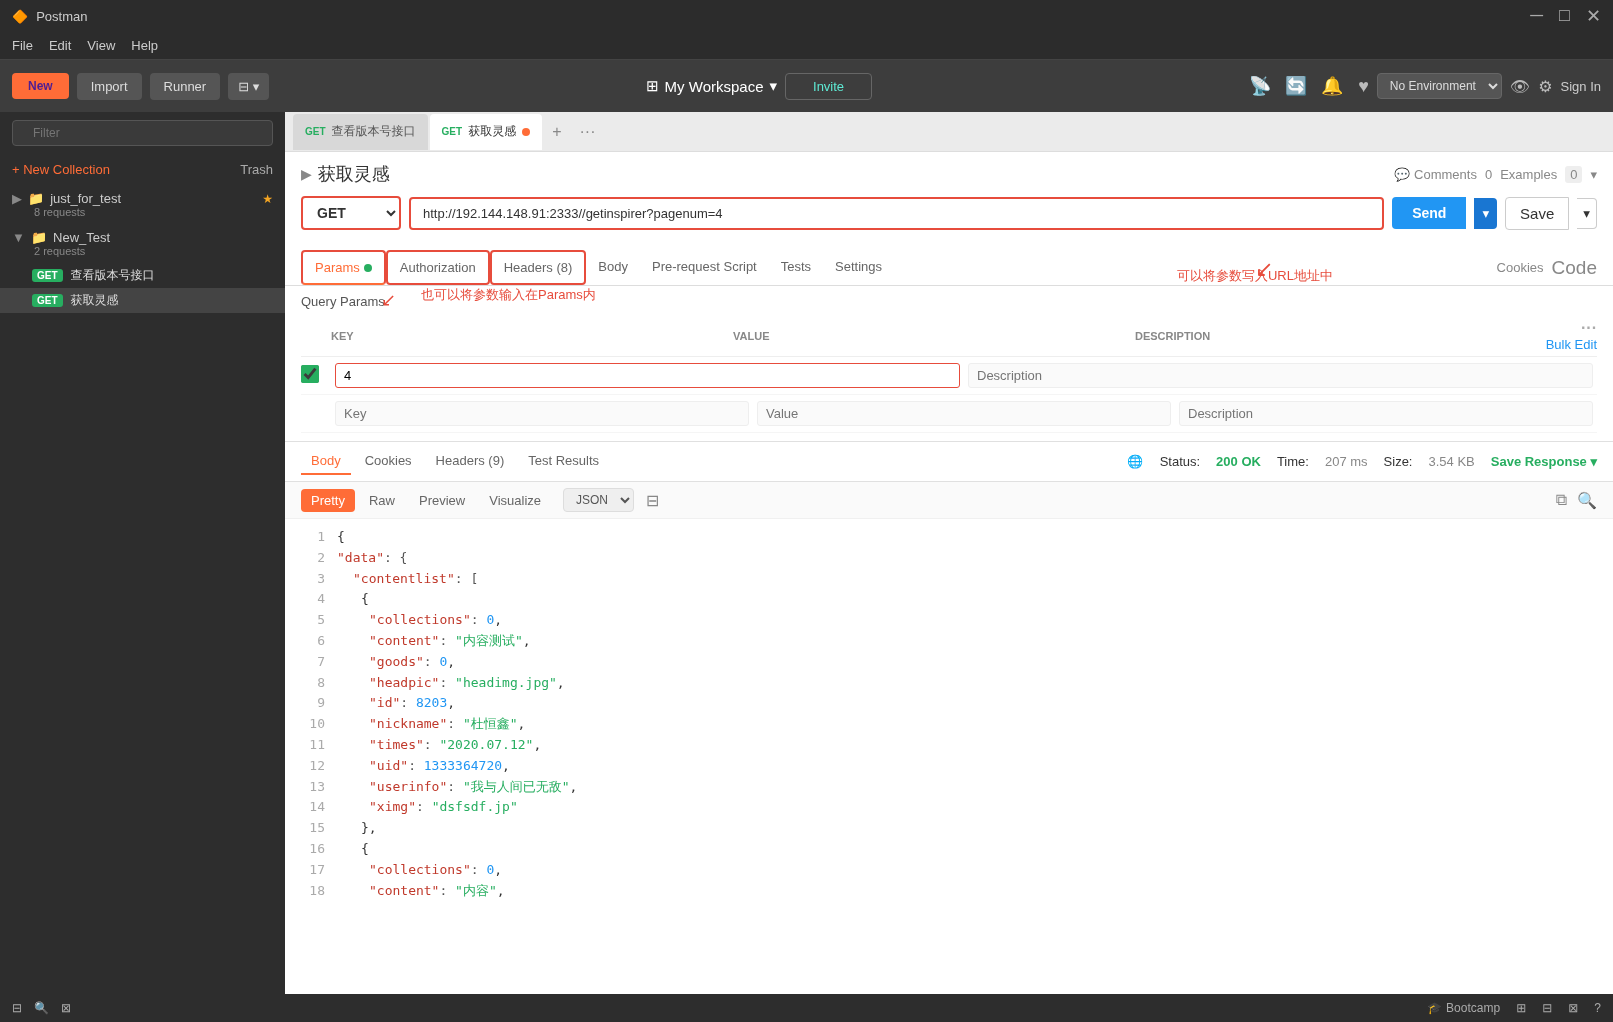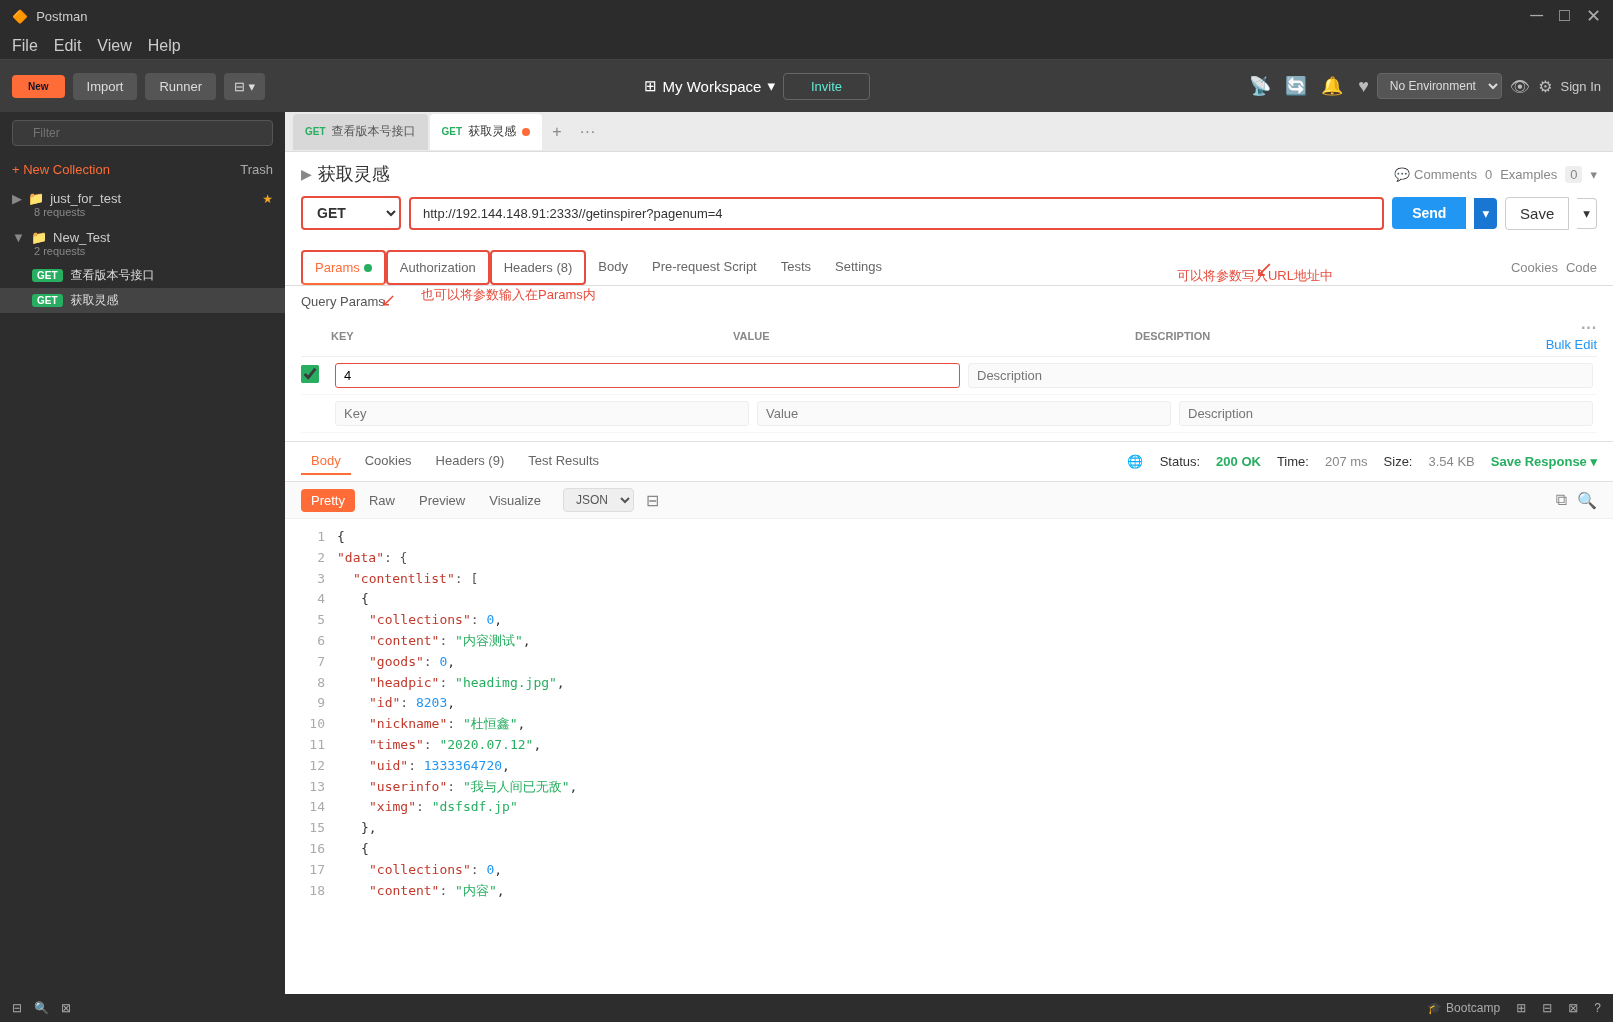--- a/index.html
+++ b/index.html
@@ -21,46 +21,46 @@
     .title-bar-controls { display: flex; gap: 16px; font-size: 18px; color: #aaa; }
 
     
     .menu-bar {
       background: #2c2c2c;
       color: #ccc;
       display: flex;
       align-items: center;
       padding: 0 12px;
       height: 28px;
-      font-size: 16px;
+      font-size: 13px;
       gap: 16px;
       border-bottom: 1px solid #444;
     }
 
     
     .toolbar {
       background: #3d3d3d;
       display: flex;
       align-items: center;
       padding: 6px 12px;
       height: 52px;
       gap: 8px;
       justify-content: space-between;
     }
     .toolbar-left { display: flex; align-items: center; gap: 8px; }
     .toolbar-center { display: flex; align-items: center; gap: 8px; }
     .toolbar-right { display: flex; align-items: center; gap: 8px; }
 
     .btn-new {
       background: #ff6c37;
-      color: #0f172a;
+      color: #4c1d95;
       border: none;
       border-radius: 4px;
       padding: 6px 16px;
-      font-size: 10px;
+      font-size: 12px;
       font-weight: bold;
       cursor: pointer;
       display: flex;
       align-items: center;
       gap: 6px;
     }
     .btn-toolbar {
       background: #555;
       color: #ddd;
       border: none;
@@ -346,21 +346,21 @@
       gap: 4px;
     }
     .params-tab.active {
       color: #ff6c37;
       border-bottom: 2px solid #ff6c37;
     }
     .params-tab-badge {
       width: 8px; height: 8px; border-radius: 50%; background: #27ae60; display: inline-block;
     }
     .cookies-link { margin-left: auto; color: #888; font-size: 13px; cursor: pointer; }
-    .code-link { color: #888; font-size: 13px; cursor: pointer; margin-left: 8px; }
+    .code-link { color: #888; font-size: 19px; cursor: pointer; margin-left: 8px; }
 
     
     .params-table {
       padding: 8px 16px;
     }
     .params-section-title {
       font-size: 13px;
       color: #555;
       margin-bottom: 6px;
       display: flex;

